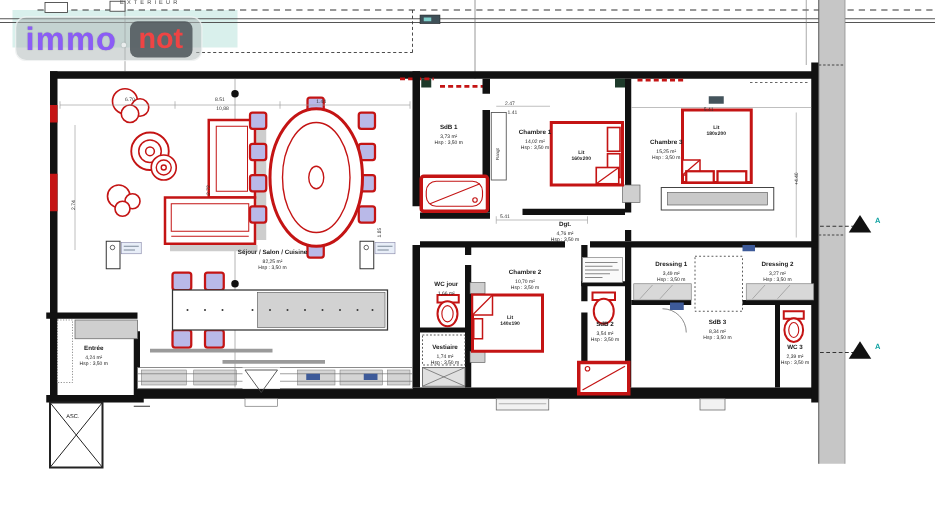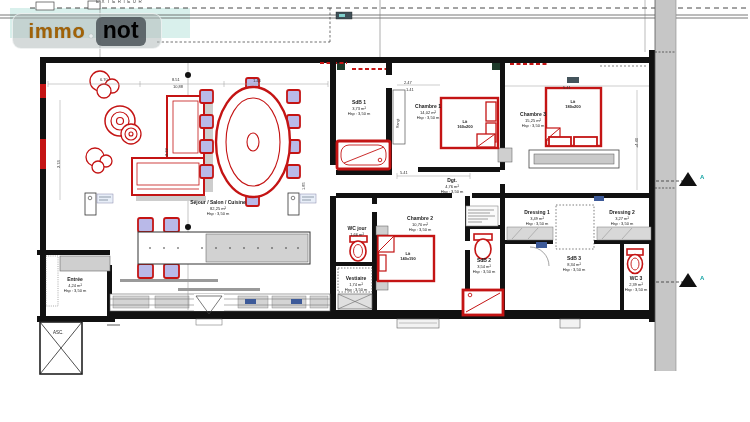--- a/index.html
+++ b/index.html
@@ -13,23 +13,23 @@
   .dim{position:absolute;font-size:4px;color:#333;z-index:4;white-space:nowrap;}
   .dim.v{transform:rotate(-90deg);transform-origin:left top;}
   .marker-letter{position:absolute;font-size:6px;font-weight:bold;color:#12a3a3;z-index:4;}
   .exterior-label{position:absolute;left:96px;top:-1px;font-size:4.5px;letter-spacing:2.5px;color:#444;z-index:3;}
   .asc-label{position:absolute;font-size:4.5px;color:#222;z-index:4;}
   .rangt-label{position:absolute;font-size:3.5px;color:#333;transform:rotate(-90deg);transform-origin:left top;z-index:4;}
   
   .wm{position:absolute;left:12px;top:13px;width:148px;height:34px;z-index:10;
       background:rgba(178,188,188,0.55);border:1px solid rgba(255,255,255,0.65);
       border-radius:9px;display:flex;align-items:center;justify-content:center;gap:3px;}
-  .wm-immo{font-size:20px;font-weight:bold;color:#a16207;text-shadow:0 0 1px #8a9494;letter-spacing:1px;}
+  .wm-immo{font-size:26px;font-weight:bold;color:#8b5cf6;text-shadow:0 0 1px #8a9494;letter-spacing:1px;}
   .wm-dot{width:4px;height:4px;border-radius:50%;background:#e9eded;box-shadow:0 0 1px #8a9494;margin-top:10px;}
-  .wm-not{font-size:23px;font-weight:bold;color:#000000;background:rgba(80,88,92,0.88);
+  .wm-not{font-size:23px;font-weight:bold;color:#ef4444;background:rgba(80,88,92,0.88);
           border-radius:6px;padding:0 7px 2px 7px;}
 </style>
 </head>
 <body>
 
 <div id="stage">
 
 <svg id="plan-svg" width="750" height="422" viewBox="0 0 750 422">
 
   <g>

